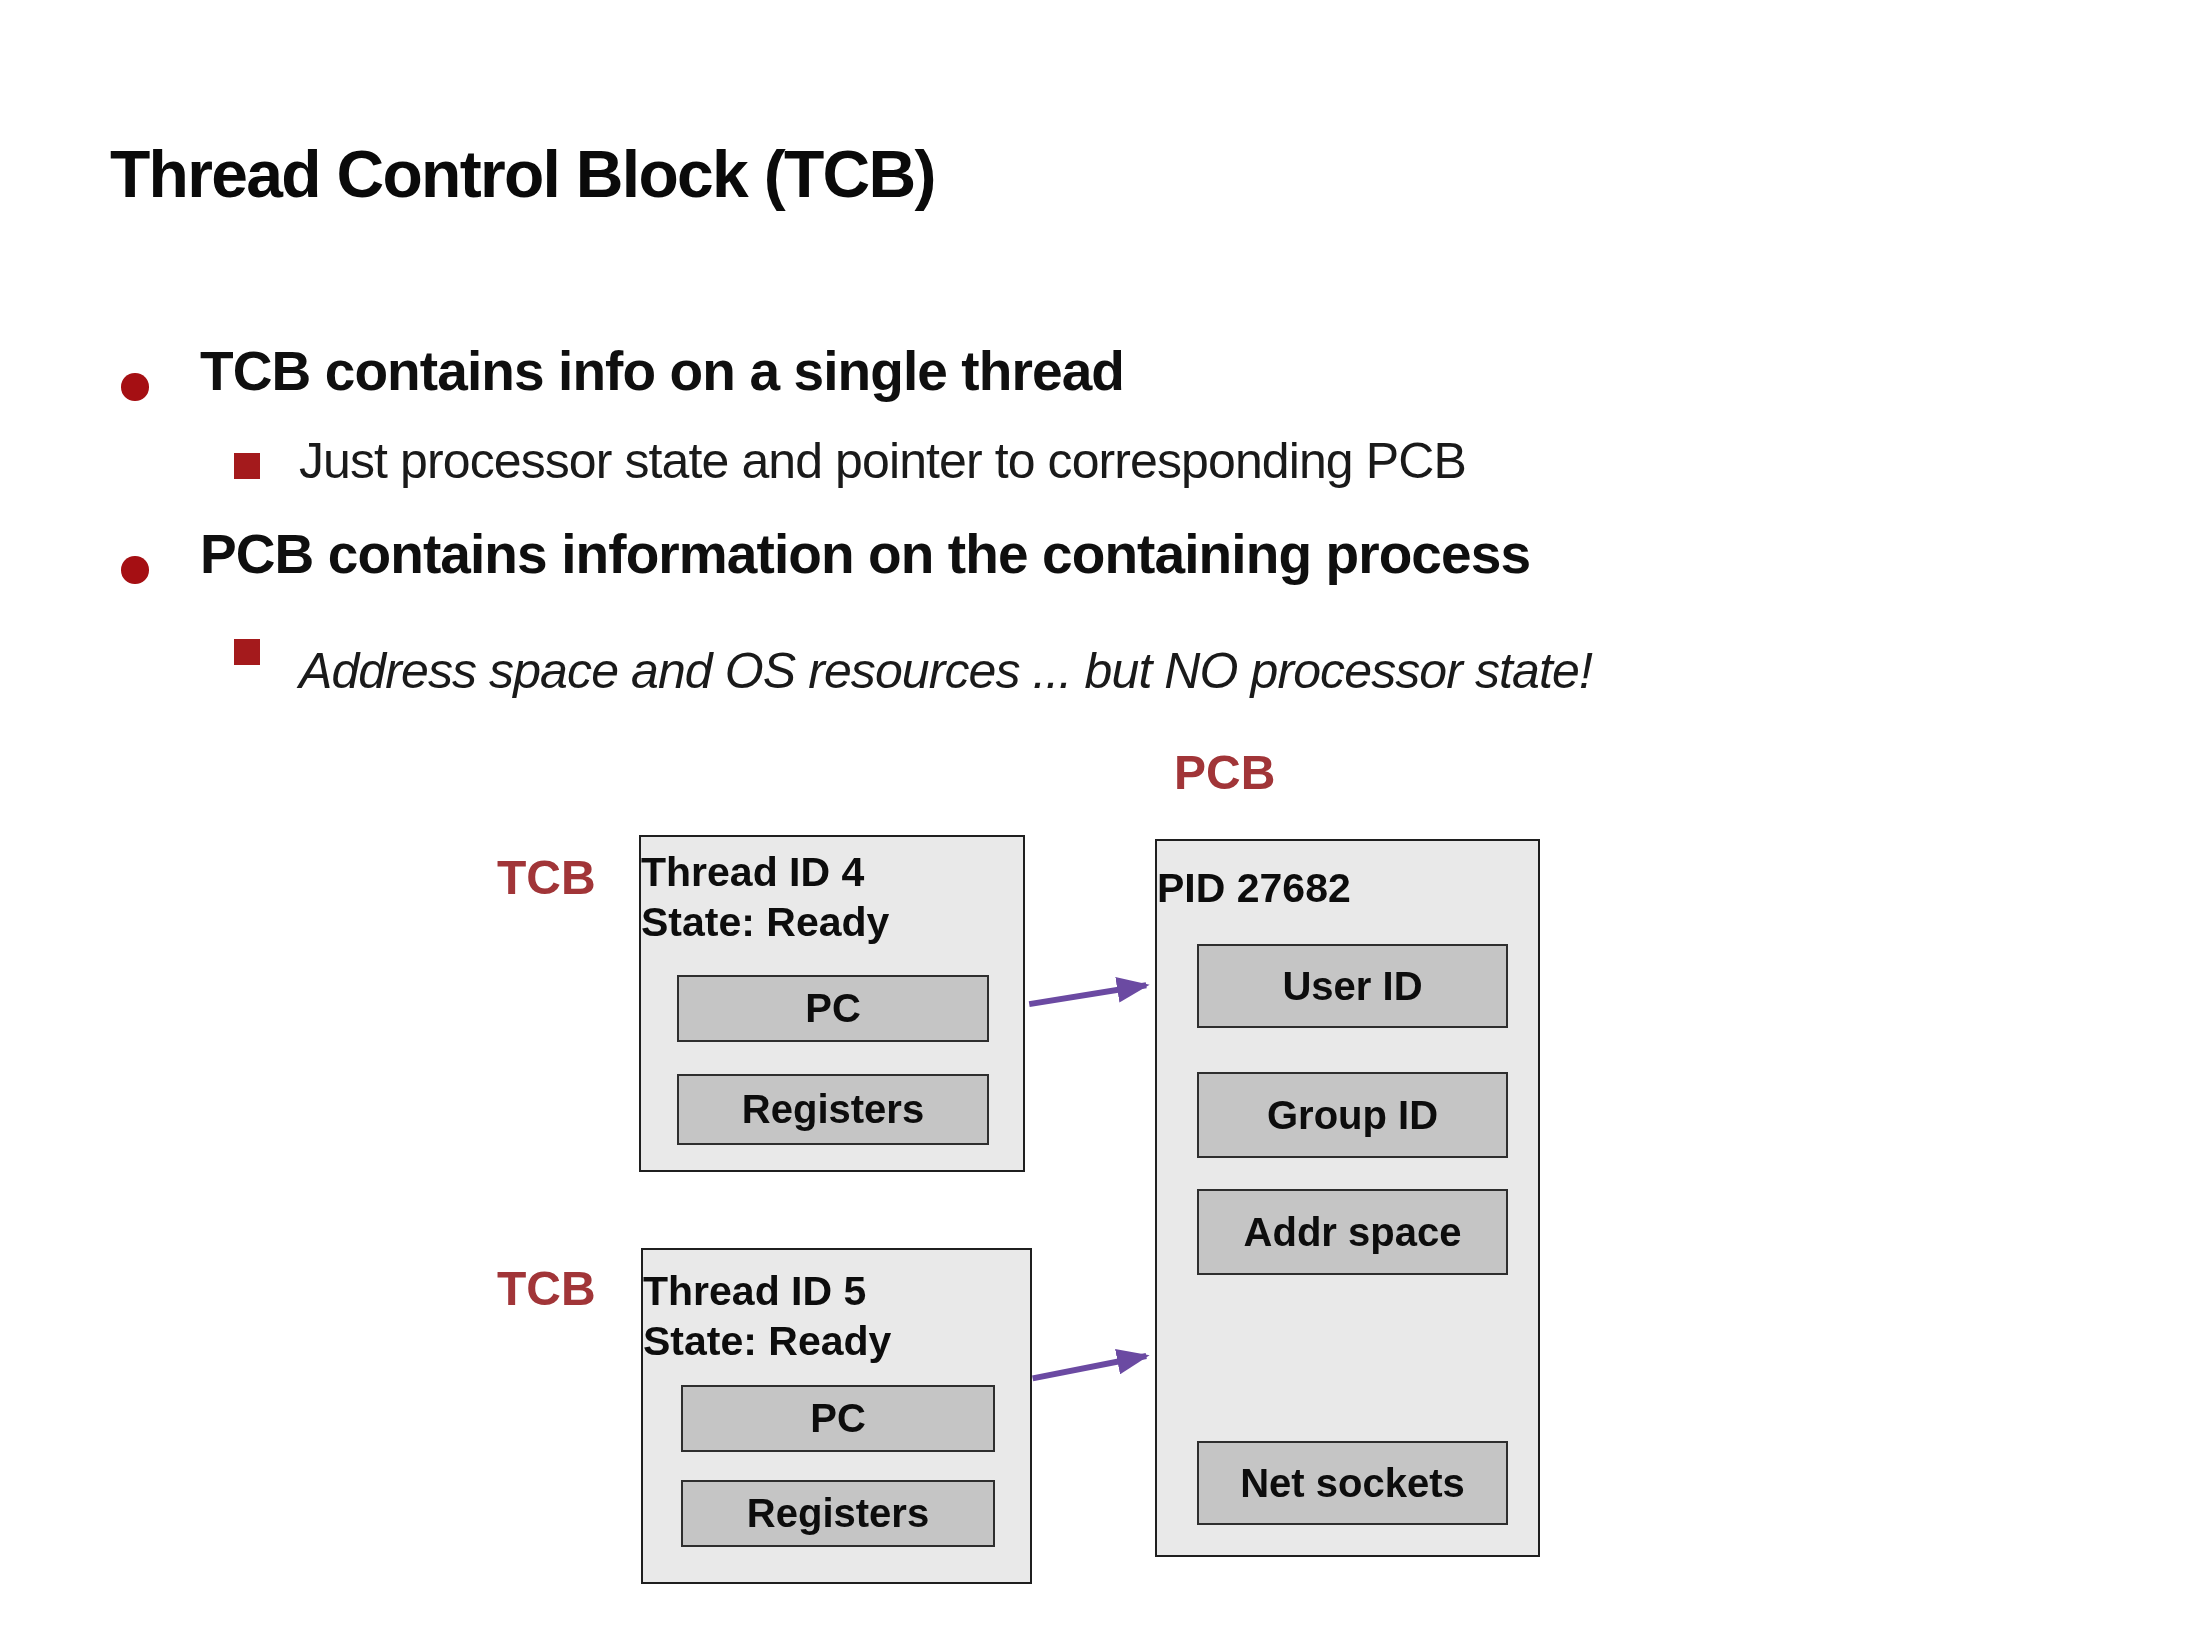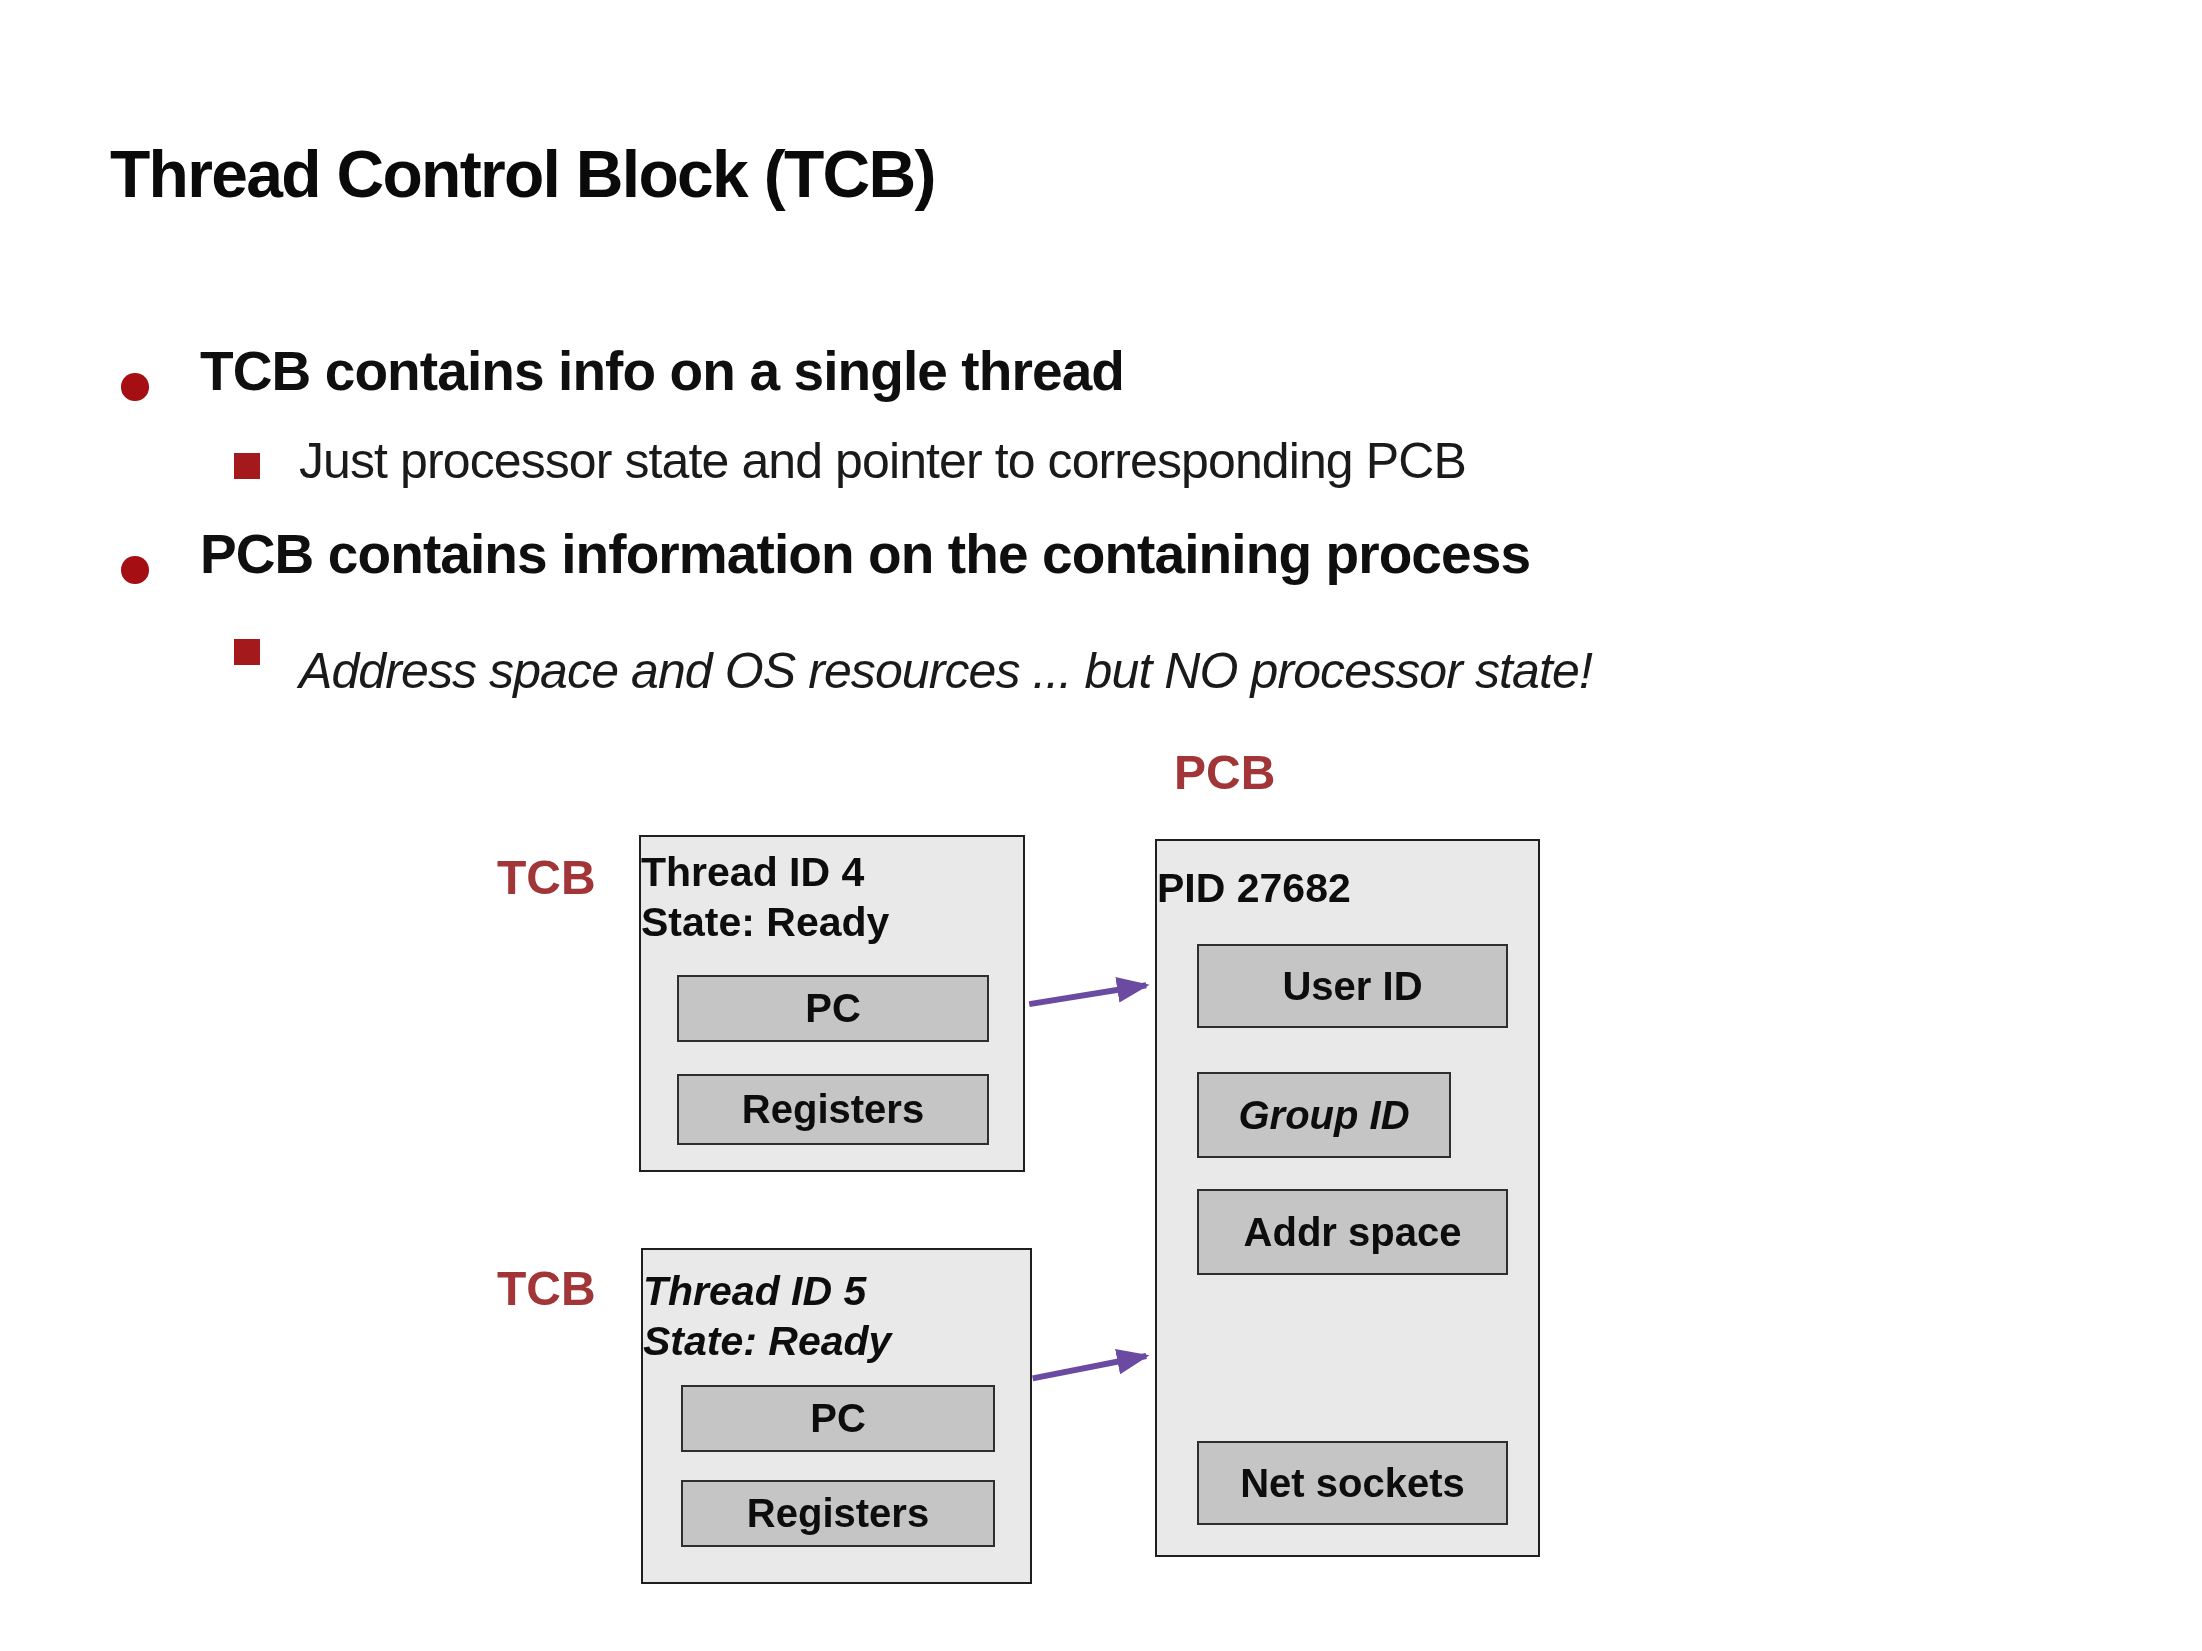--- a/index.html
+++ b/index.html
@@ -87,32 +87,32 @@
 <div class="abs obox" style="left:639px;top:835px;width:386px;height:337px;">
   <div class="obox-title" style="margin-top:10.3px;">
     <div>Thread ID 4</div>
     <div>State: Ready</div>
   </div>
   <div class="slot" style="left:36px;top:138px;width:312px;height:67px;">PC</div>
   <div class="slot" style="left:36px;top:237px;width:312px;height:71px;">Registers</div>
 </div>
 
 <div class="abs obox" style="left:641px;top:1248px;width:391px;height:336px;">
-  <div class="obox-title" style="margin-top:15.5px;font-style:italic;">
+  <div class="obox-title" style="margin-top:15.5px;">
     <div>Thread ID 5</div>
     <div>State: Ready</div>
   </div>
   <div class="slot" style="left:38px;top:135px;width:314px;height:67px;">PC</div>
   <div class="slot" style="left:38px;top:230px;width:314px;height:67px;">Registers</div>
 </div>
 
 <div class="abs obox" style="left:1155px;top:839px;width:385px;height:718px;">
   <div class="obox-title" style="margin-top:22.4px;">PID 27682</div>
   <div class="slot" style="left:40px;top:103px;width:311px;height:84px;">User ID</div>
-  <div class="slot" style="left:40px;top:231px;width:254px;height:86px;font-style:italic;">Group ID</div>
+  <div class="slot" style="left:40px;top:231px;width:311px;height:86px;">Group ID</div>
   <div class="slot" style="left:40px;top:348px;width:311px;height:86px;">Addr space</div>
   <div class="slot" style="left:40px;top:600px;width:311px;height:84px;">Net sockets</div>
 </div>
 
 <svg class="arrows" width="2203" height="1652" viewBox="0 0 2560 1920">
   <defs>
     <marker id="ah" viewBox="0 0 38 30" markerWidth="38" markerHeight="30" markerUnits="userSpaceOnUse" refX="34" refY="15" orient="auto">
       <path d="M0,0 L38,15 L0,30 Z" fill="#6b4aa2"></path>
     </marker>
   </defs>

